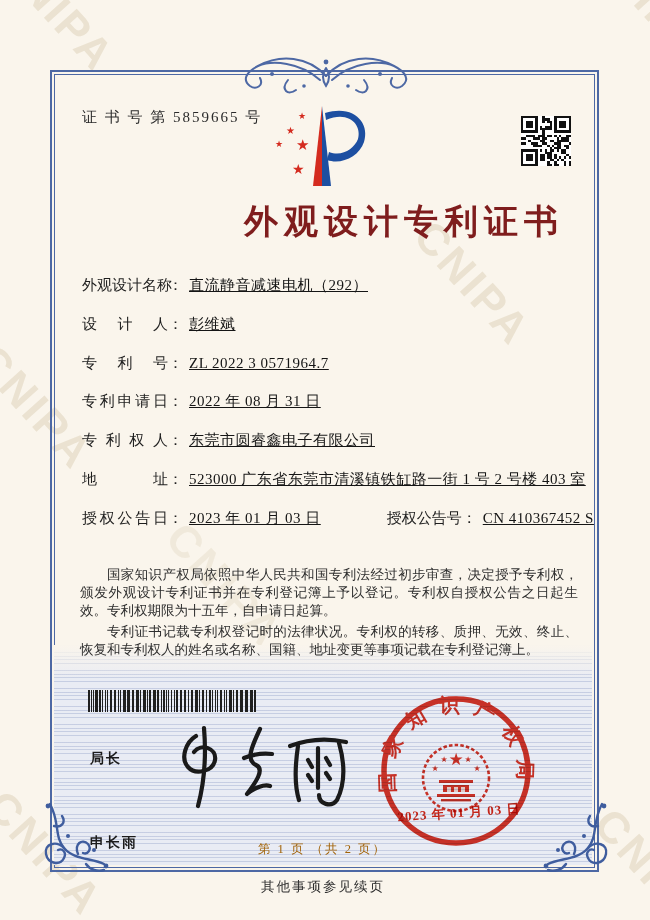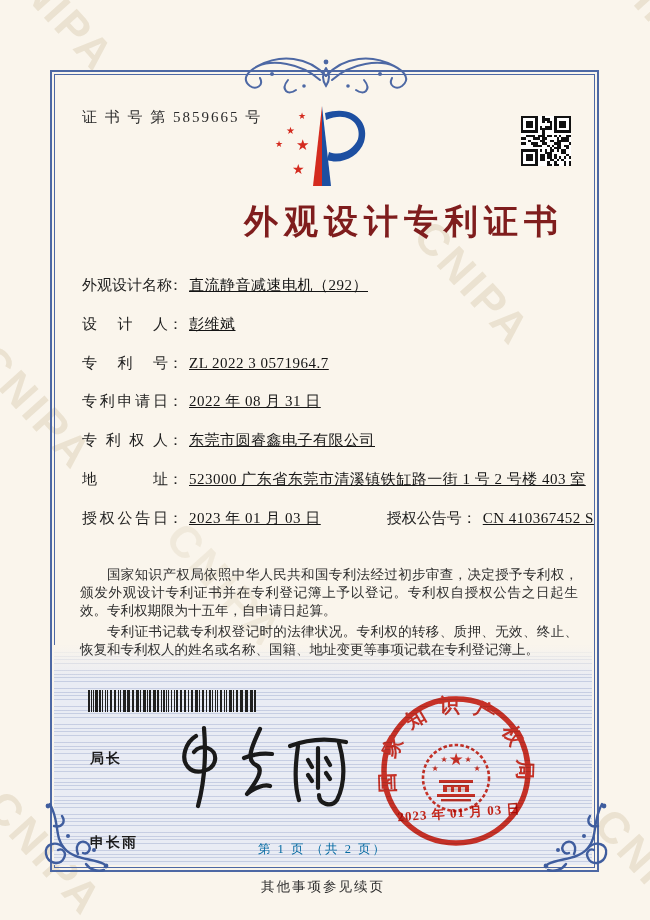--- a/index.html
+++ b/index.html
@@ -76,21 +76,21 @@
   .signature{position:absolute; left:168px; top:722px; width:190px; height:92px;}
   .signature path{stroke:#1a1a1a; stroke-width:4.2; fill:none; stroke-linecap:round; stroke-linejoin:round;}
   .seal{position:absolute; left:377px; top:692px; width:158px; height:158px; mix-blend-mode:multiply; opacity:.94;}
   .seal-date{
     position:absolute; left:384px; top:804px; width:150px; text-align:center;
     color:var(--seal-red,#d8281a); font-weight:bold; font-size:13px;
     transform:rotate(-4deg); letter-spacing:1px; mix-blend-mode:multiply;
   }
   .page-no{
     position:absolute; left:50px; top:841px; width:545px; text-align:center;
-    font-size:12.5px; letter-spacing:2px; color:#0369a1;
+    font-size:12.5px; letter-spacing:2px; color:#a16207;
   }
   .note{
     position:absolute; left:0; top:878px; width:646px; text-align:center;
     font-size:13.5px; letter-spacing:2px; color:#2e2e2e;
   }
   svg{display:block;}
 </style>
 </head>
 <body>
 

